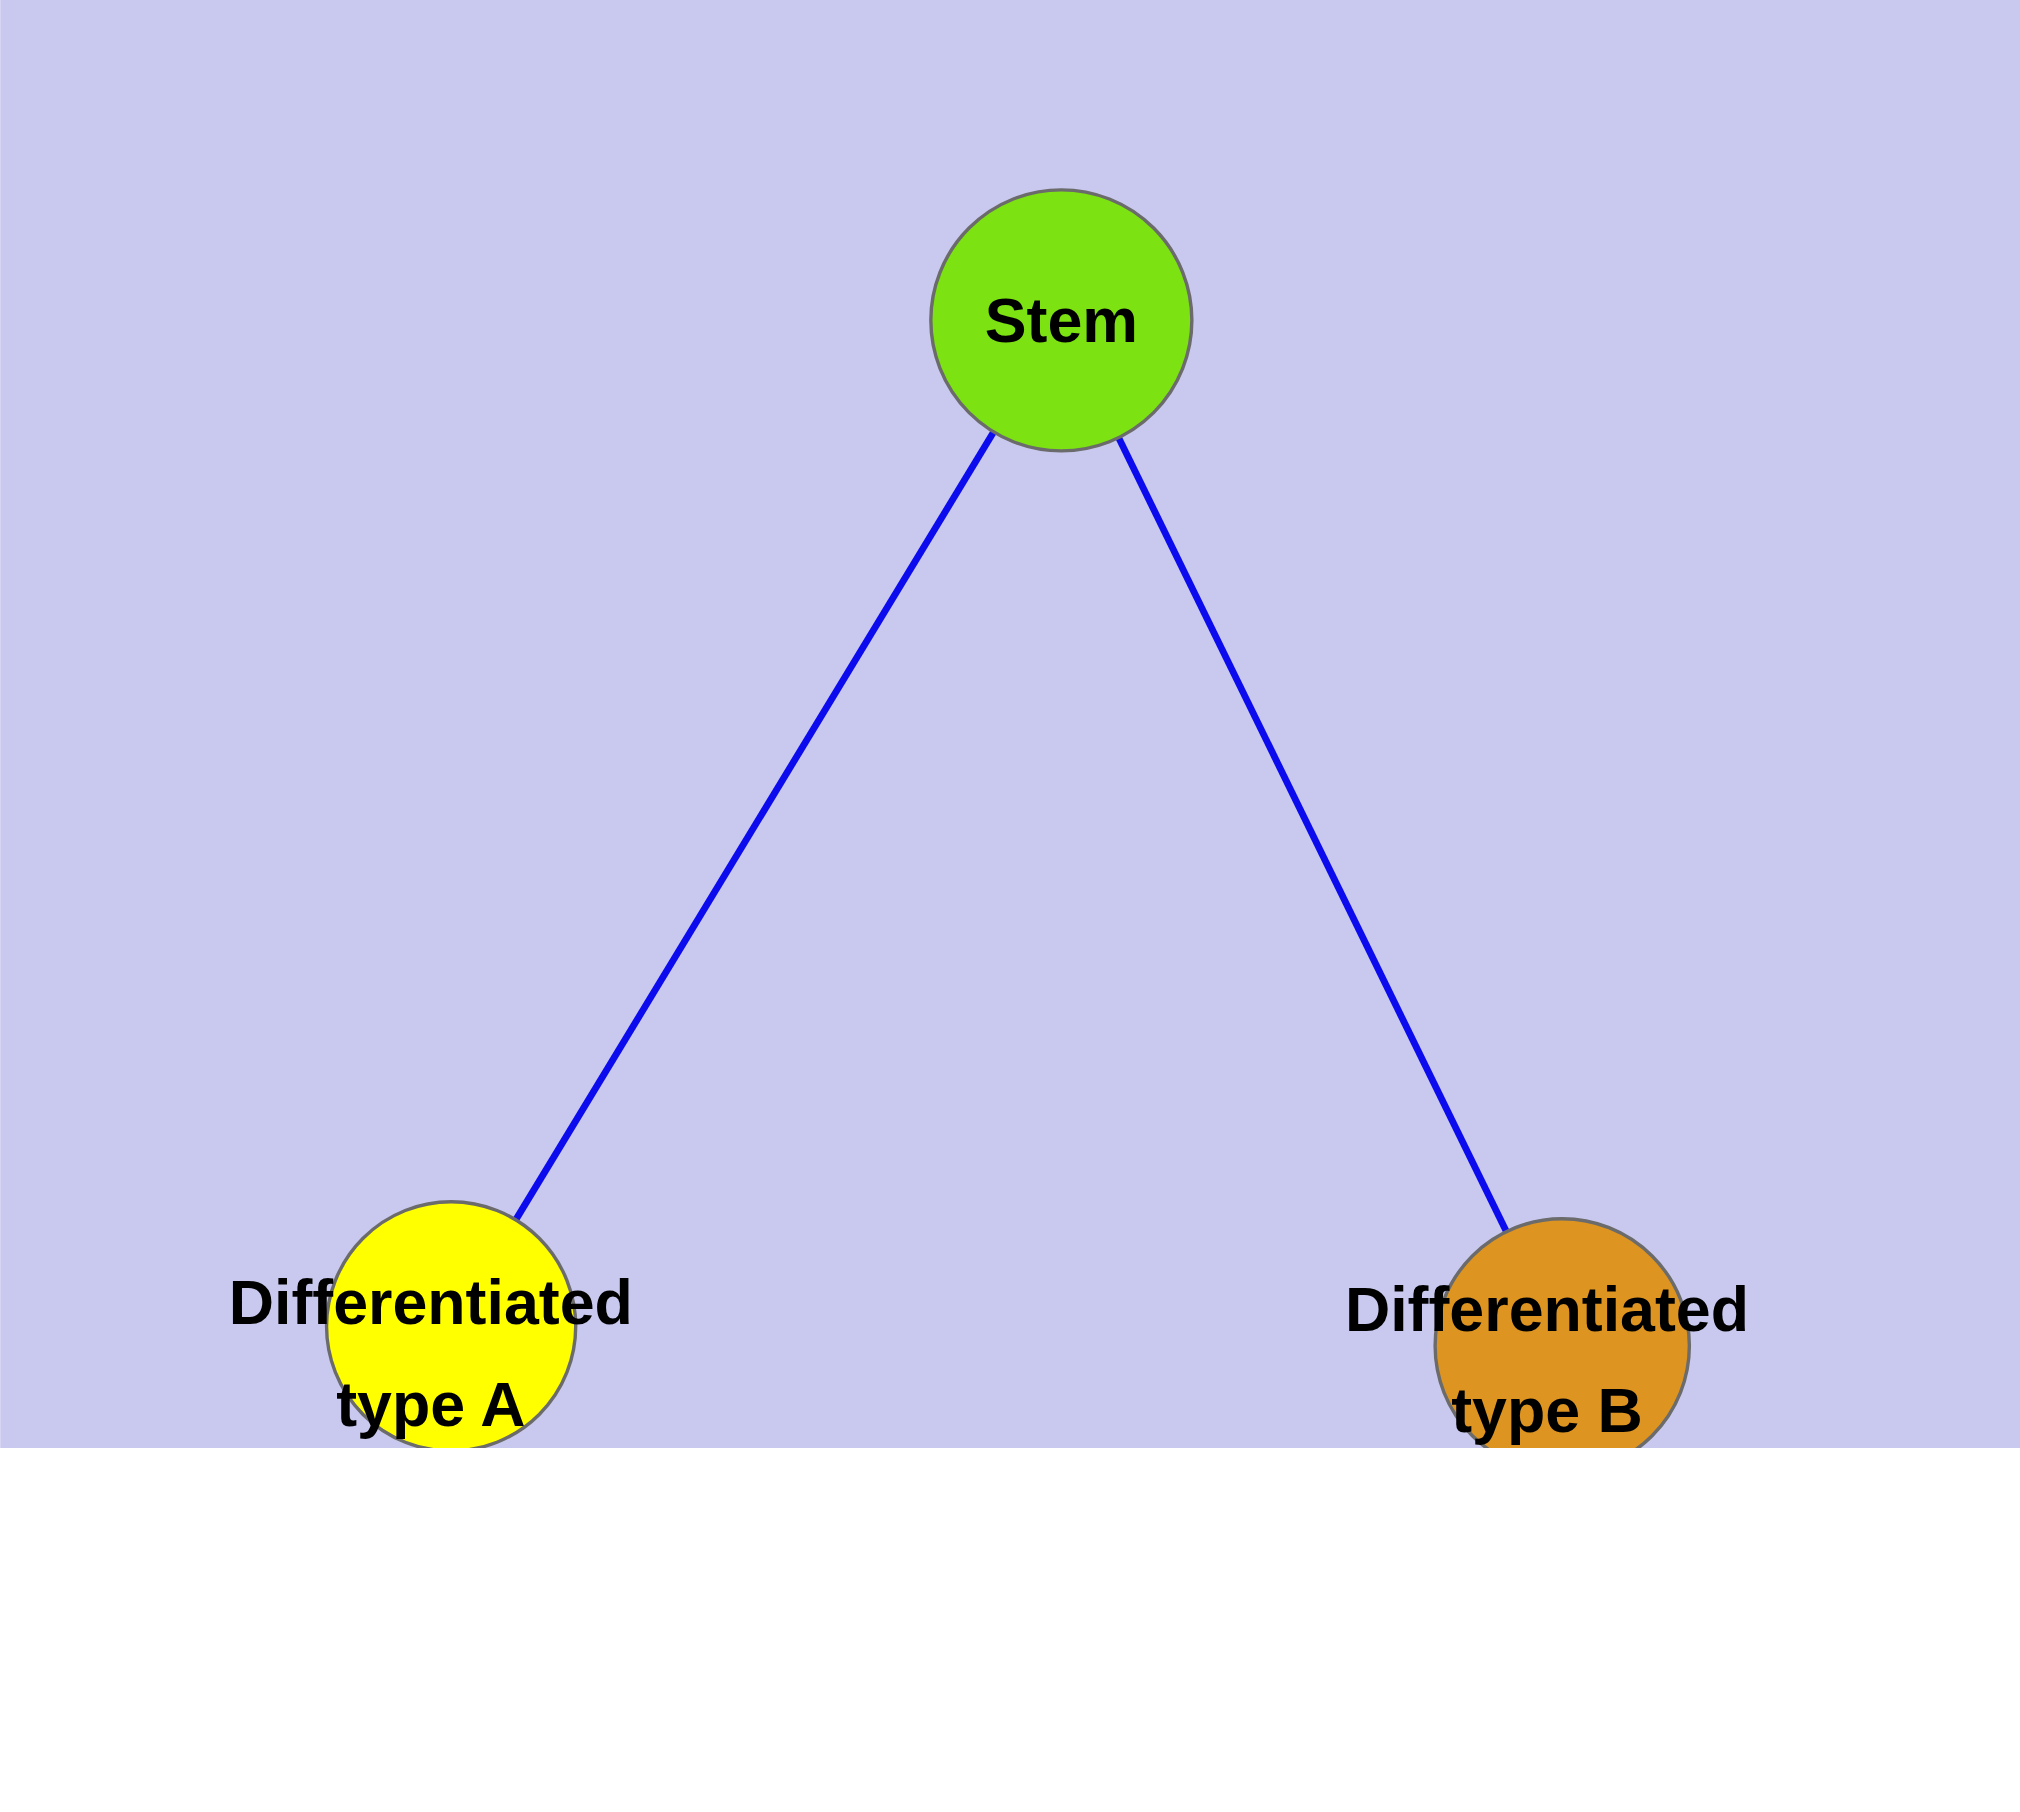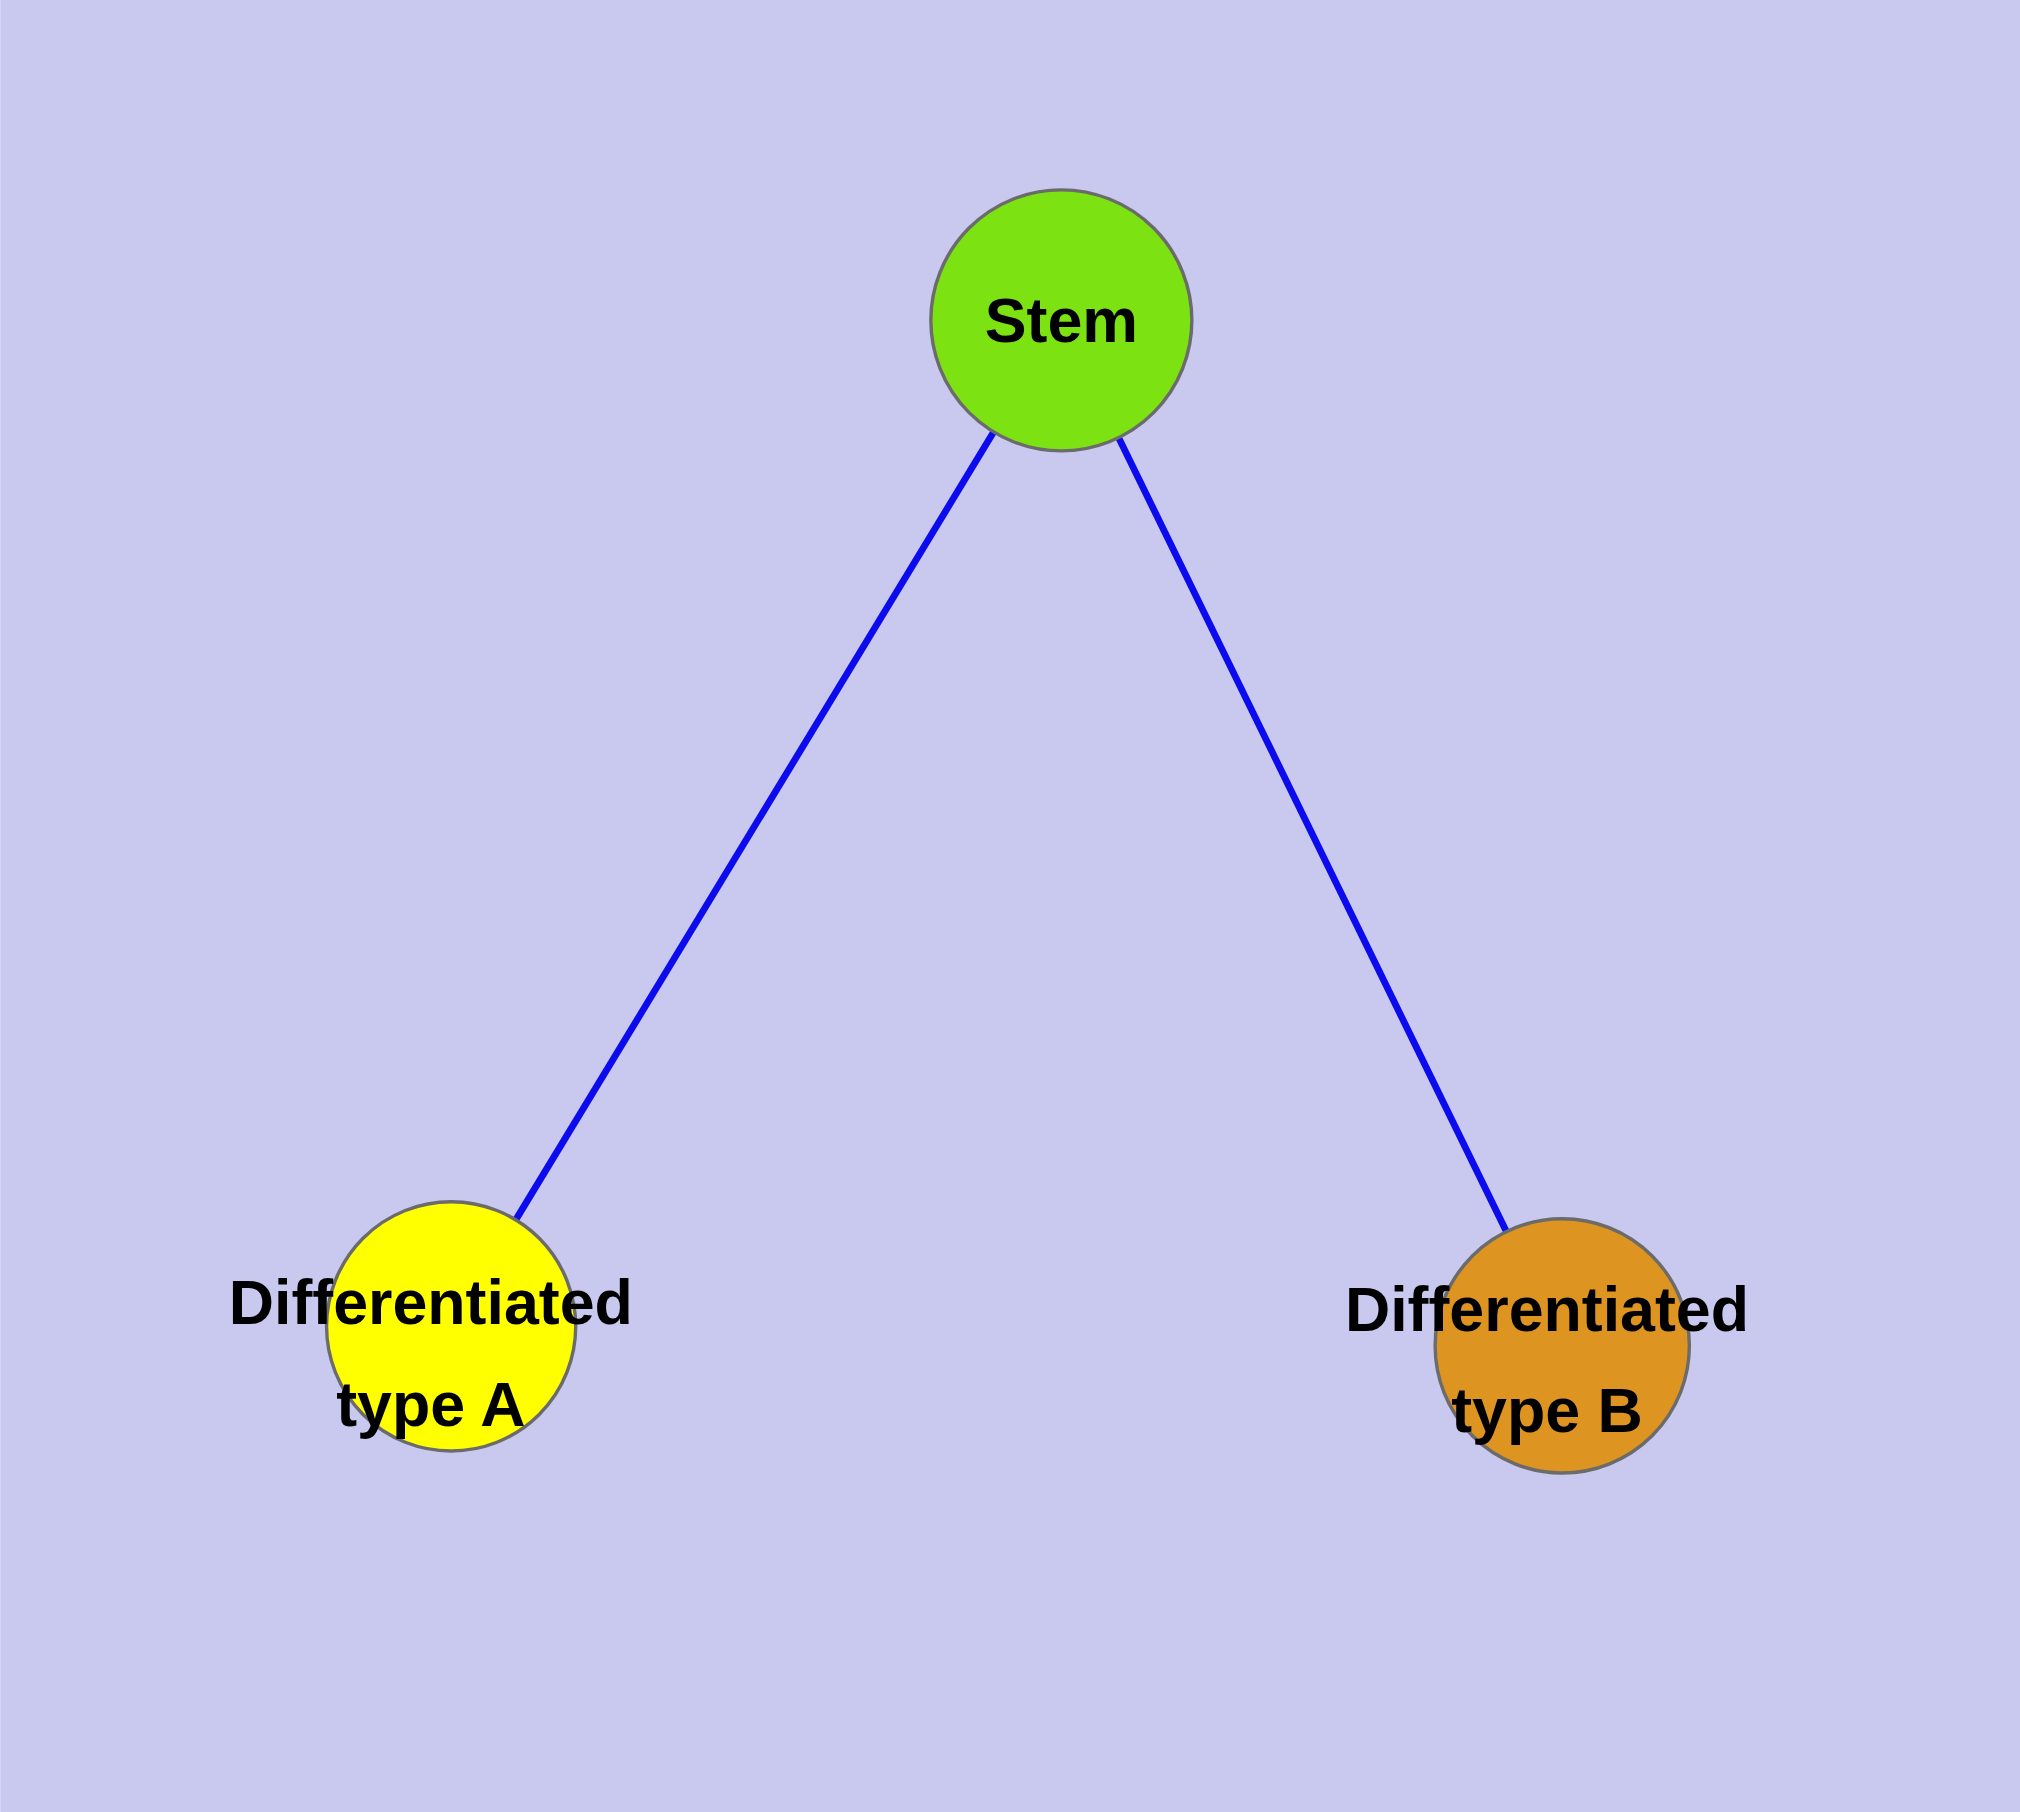--- a/index.html
+++ b/index.html
@@ -1,21 +1,21 @@
 <!DOCTYPE html>
 <html style="font-size:13.6px"><head>
 <meta charset="utf-8">
 <style>
   html, body {
     margin: 0;
     padding: 0;
   }
   .canvas-wrap {
     width: 2021px;
-    height: 1812px;
+    height: 1448px;
     overflow: hidden;
   }
   svg {
     display: block;
   }
   .node-circle {
     stroke-width: 4px;
   }
   .edge-line {
     stroke-width: 8px;

